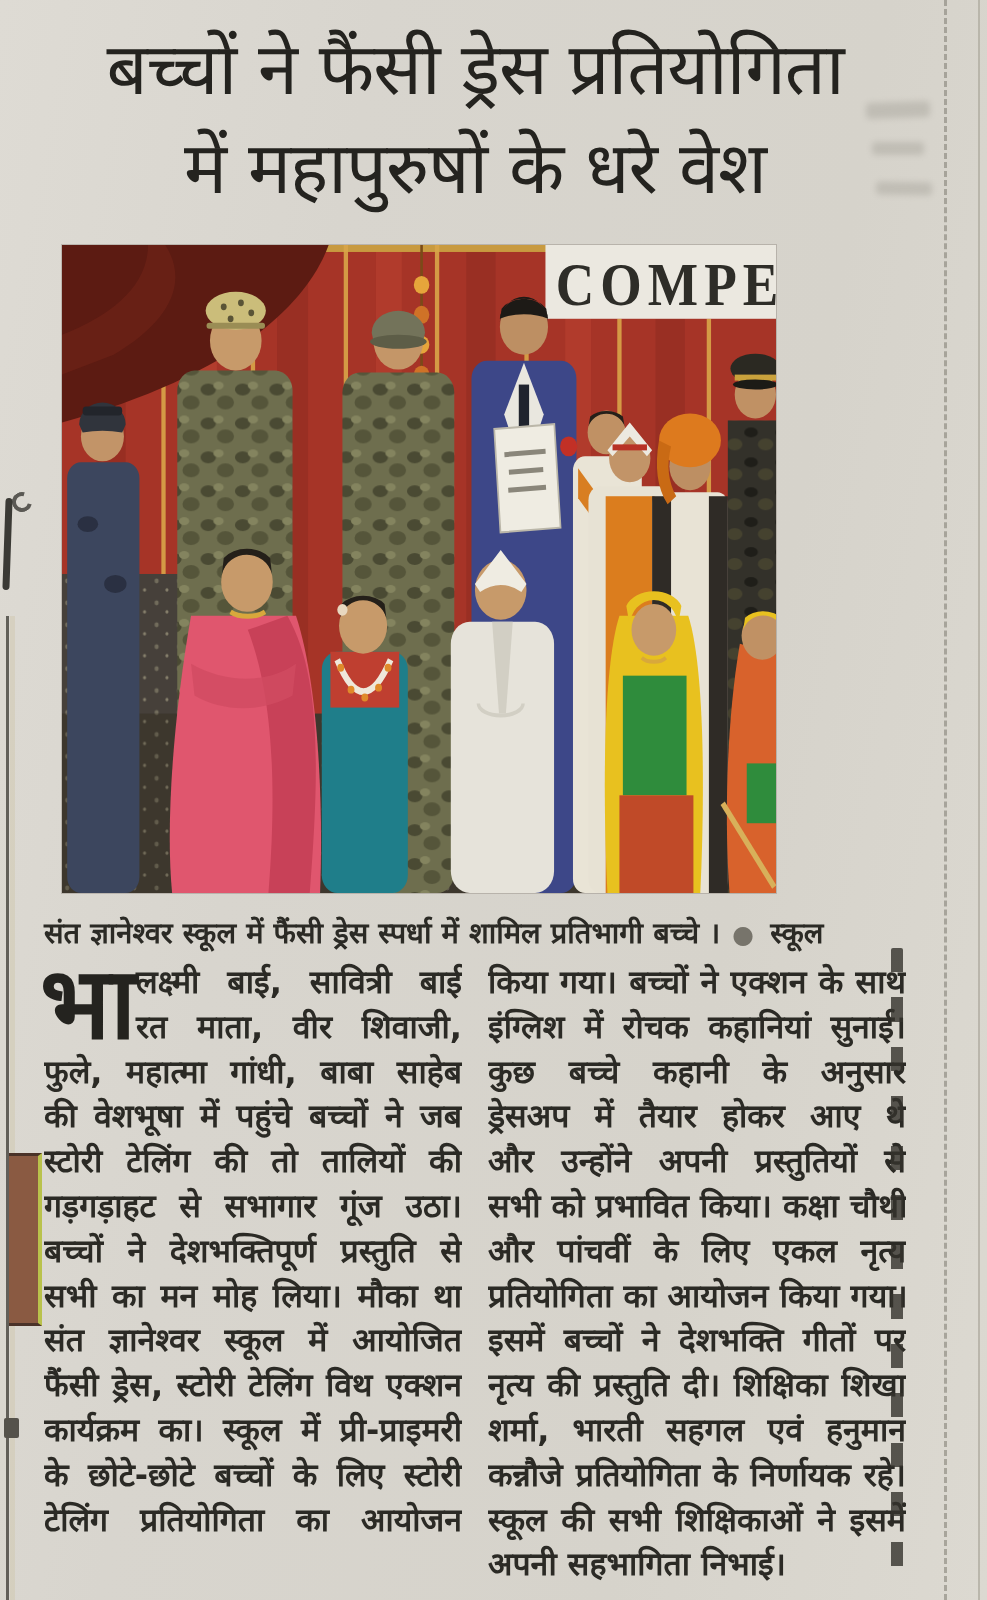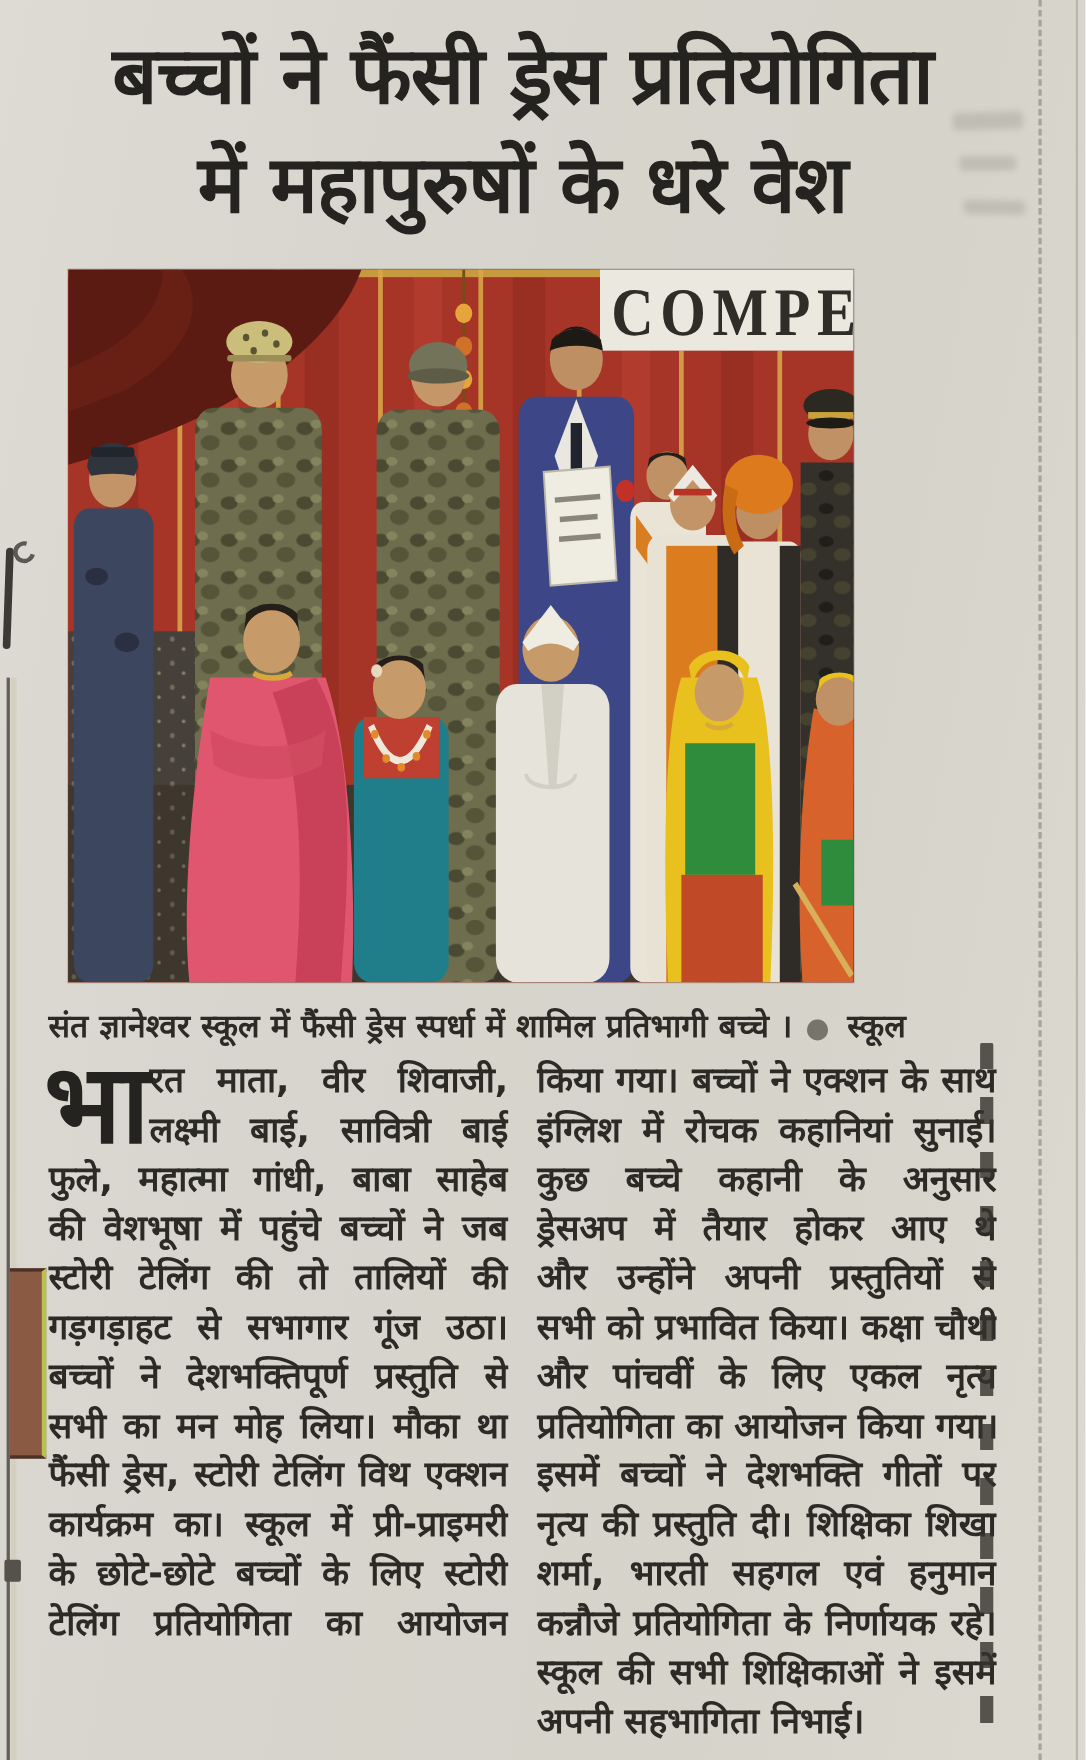--- a/index.html
+++ b/index.html
@@ -9,21 +9,21 @@
     background:
       linear-gradient(100deg, #dedbd4 0%, #d8d5ce 30%, #d6d3cb 70%, #dcd9d1 100%);
     overflow:hidden;
     font-family:"DejaVu Sans", sans-serif;
     color:#2a2924;
   }
   
   .headline {
     position:absolute; left:0; top:20px; width:950px;
     text-align:center;
-    font-weight:bold;
+    font-weight:normal;
     font-size:72px;
     line-height:99px;
     color:#24231f;
     letter-spacing:-1px;
   }
   .headline div { white-space:nowrap; }
   
   .photo-frame {
     position:absolute; left:62px; top:245px; width:714px; height:648px;
     box-shadow:0 0 0 1px rgba(90,80,70,.25);
@@ -315,28 +315,29 @@
   <div class="caption">
     <span>संत ज्ञानेश्वर स्कूल में फैंसी ड्रेस स्पर्धा में शामिल प्रतिभागी बच्चे ।</span>
     <span class="bullet">●</span>
     <span>स्कूल</span>
   </div>
 
   <div class="article">
     <div class="col col-left">
       <div class="drop-cap">भा</div>
       <div class="lines">
+          <div class="article-line">लक्ष्मी बाई, सावित्री बाई</div>
           <div class="article-line">रत माता, वीर शिवाजी,</div>
-          <div class="article-line">लक्ष्मी बाई, सावित्री बाई</div>
           <div class="article-line">फुले, महात्मा गांधी, बाबा साहेब</div>
           <div class="article-line">की वेशभूषा में पहुंचे बच्चों ने जब</div>
           <div class="article-line">स्टोरी टेलिंग की तो तालियों की</div>
           <div class="article-line">गड़गड़ाहट से सभागार गूंज उठा।</div>
           <div class="article-line">बच्चों ने देशभक्तिपूर्ण प्रस्तुति से</div>
           <div class="article-line">सभी का मन मोह लिया। मौका था</div>
+          <div class="article-line">संत ज्ञानेश्वर स्कूल में आयोजित</div>
           <div class="article-line">फैंसी ड्रेस, स्टोरी टेलिंग विथ एक्शन</div>
           <div class="article-line">कार्यक्रम का। स्कूल में प्री-प्राइमरी</div>
           <div class="article-line">के छोटे-छोटे बच्चों के लिए स्टोरी</div>
           <div class="article-line">टेलिंग प्रतियोगिता का आयोजन</div>
         </div>
     </div>
     <div class="col col-right">
       <div class="lines">
           <div class="article-line">किया गया। बच्चों ने एक्शन के साथ</div>
           <div class="article-line">इंग्लिश में रोचक कहानियां सुनाई।</div>

